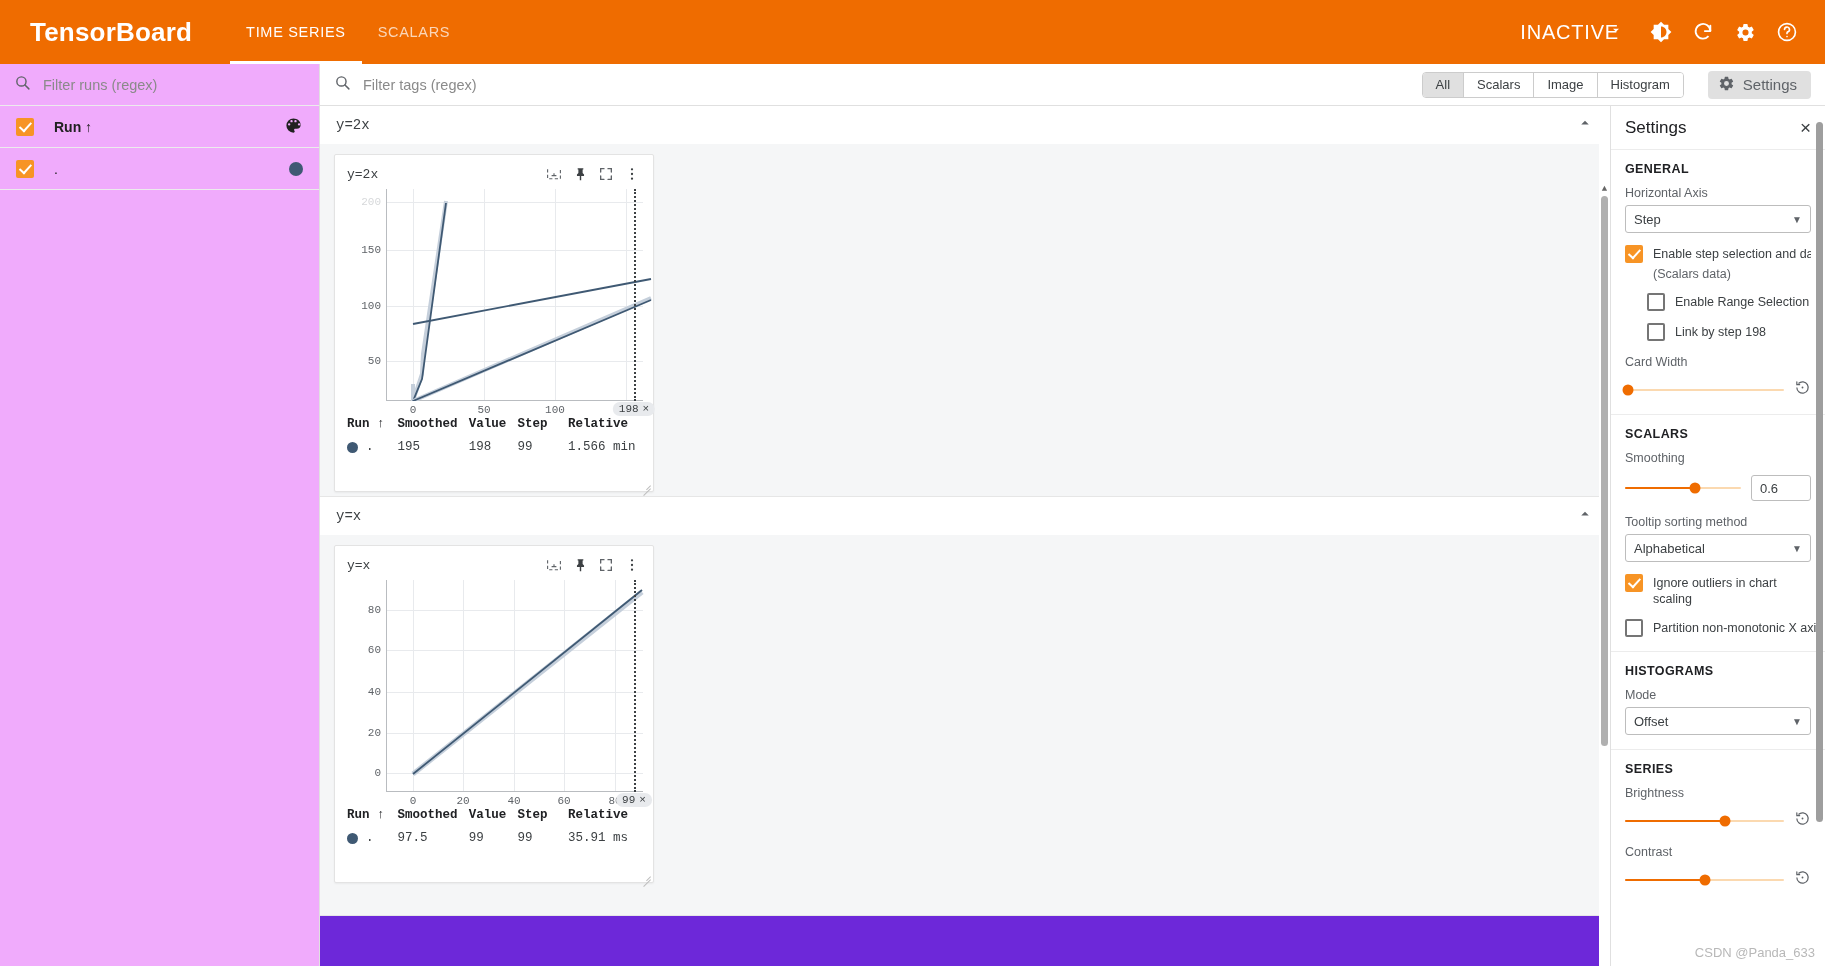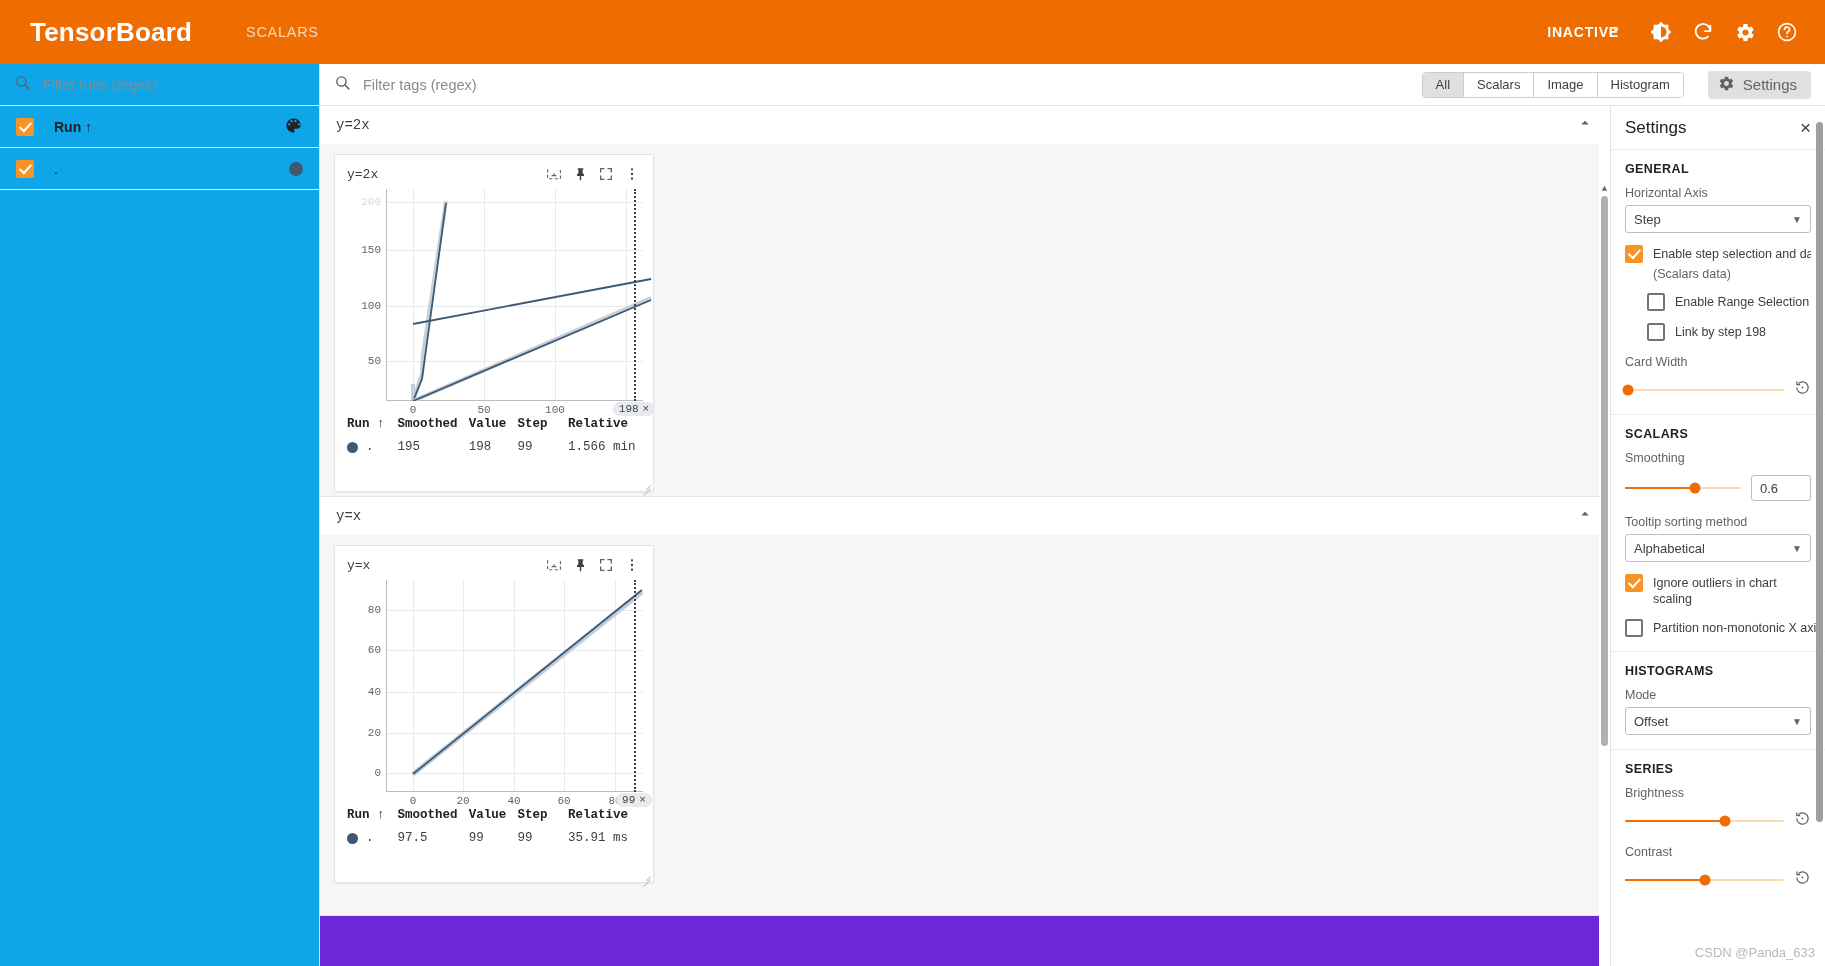--- a/index.html
+++ b/index.html
@@ -25,31 +25,31 @@
     cursor: pointer; position: relative; font-weight: 500;
   }
   .nav-tab.active { color: #fff; }
   .nav-tab.active:after {
     content: ""; position: absolute; left: 0; right: 0; bottom: 0;
     height: 3px; background: #fff;
   }
   .header-right {
     margin-left: auto; display: flex; align-items: center; gap: 6px;
   }
-  .inactive-label { font-size: 14px; font-weight: 700; letter-spacing: .8px; margin-right: 44px; }
+  .inactive-label { font-size: 20px; font-weight: 400; letter-spacing: .8px; margin-right: 44px; }
   .hdr-icon {
     width: 36px; height: 36px; display: flex; align-items: center; justify-content: center;
     cursor: pointer; border-radius: 50%;
   }
   .caret-dn { margin-left: -60px; margin-right: 14px; cursor: pointer;}
   
   .body-wrap { display: flex; height: 902px; }
   
   .sidebar {
-    width: 320px; border-right: 1px solid #e0e0e0; background: #0ea5e9;
+    width: 320px; border-right: 1px solid #e0e0e0; background: #f0abfc;
     display: flex; flex-direction: column; flex: none;
   }
   .side-search {
     height: 42px; display: flex; align-items: center; gap: 10px;
     padding: 0 14px; border-bottom: 1px solid #ececec;
   }
   .side-search input, .tagfilter input {
     border: none; outline: none; font-size: 14.5px; color: #424242;
     background: transparent; width: 100%; font-family: "Liberation Sans", sans-serif;
   }
@@ -193,20 +193,21 @@
   .sp-scroll { position: absolute; right: 0; top: 0; bottom: 0; width: 11px; }
   .sp-scroll .thumb { position: absolute; left: 2px; width: 7px; border-radius: 4px; background: #9e9e9e; top: 16px; height: 700px;}
   .watermark { position: absolute; right: 10px; bottom: 6px; font-size: 13px; color: #b8b8b8; }
 </style>
 </head>
 <body>
 
 <div class="header">
   <div class="brand">TensorBoard</div>
   <div class="nav">
+    <div class="nav-tab active">TIME SERIES</div>
     <div class="nav-tab">SCALARS</div>
   </div>
   <div class="header-right">
     <div class="inactive-label">INACTIVE</div>
     <div class="caret-dn">
       <svg width="14" height="14" viewBox="0 0 24 24">
           <path d="M7 10l5 5 5-5z" fill="#fff"></path>
         </svg>
     </div>
     <div class="hdr-icon">

